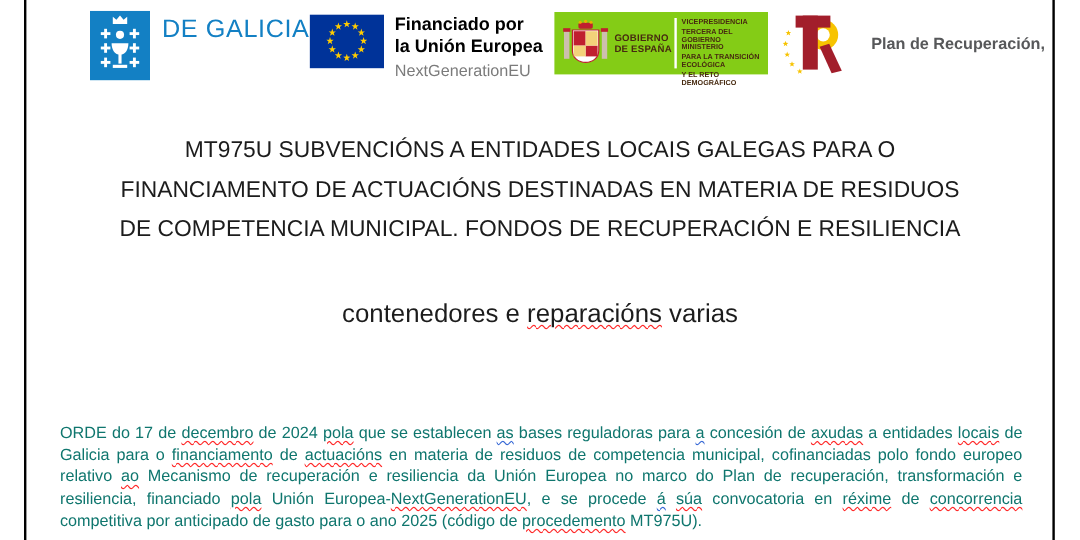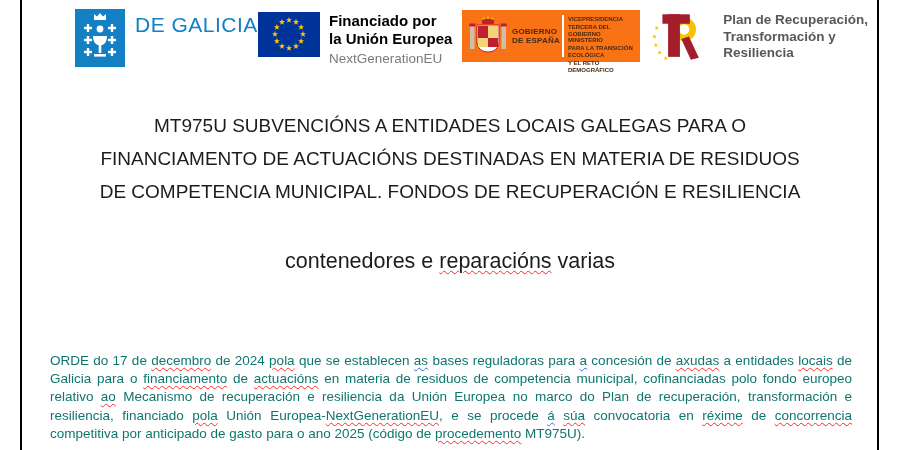--- a/index.html
+++ b/index.html
@@ -14,21 +14,21 @@
   
   .logo-xunta{position:absolute;left:75px;top:9px;display:flex;gap:10px;align-items:flex-start;}
   .logo-xunta svg{width:50px;height:58px;display:block;}
   .xunta-text{color:#1380c4;font-size:21px;line-height:26px;letter-spacing:.5px;margin-top:3px;}
 
   .logo-eu{position:absolute;left:258px;top:12px;display:flex;gap:9px;align-items:flex-start;}
   .logo-eu svg{width:62px;height:45px;display:block;}
   .eu-bold{font-weight:bold;color:#000000;font-size:15px;line-height:18px;}
   .eu-gray{color:#7b7b7b;font-size:13.5px;line-height:16px;margin-top:3px;}
 
-  .logo-gob{position:absolute;left:462px;top:10px;width:178px;height:52px;background:#f97316;}
+  .logo-gob{position:absolute;left:462px;top:10px;width:178px;height:52px;background:#84cc16;}
   .gob-arms{position:absolute;left:7px;top:6px;width:38px;height:40px;}
   .gob-title{position:absolute;left:50px;top:17px;font-size:8px;font-weight:bold;color:#472a10;line-height:9px;letter-spacing:.2px;}
   .gob-divider{position:absolute;left:100px;top:5px;width:1.5px;height:42px;background:#ffffff;}
   .gob-dept{position:absolute;left:106px;top:6px;font-size:6px;font-weight:bold;color:#472a10;line-height:7.5px;}
   .gob-ministry{position:absolute;left:106px;top:27px;font-size:6px;font-weight:bold;color:#472a10;line-height:7.5px;}
 
   .logo-prtr{position:absolute;left:652px;top:11px;display:flex;align-items:center;gap:22px;}
   .logo-prtr svg{width:52px;height:52px;display:block;}
   .prtr-text{font-size:13.5px;font-weight:bold;color:#57585a;line-height:16.5px;}
 
@@ -171,21 +171,20 @@
     <circle cx="34" cy="18" r="5.5" fill="#ffffff"></circle>
 
     <g fill="#a21e2b">
       <rect x="11" y="2" width="29" height="10"></rect>
       <rect x="17" y="2" width="12.5" height="45"></rect>
       <polygon points="31,28 39,25.5 49.5,48 41,50"></polygon>
     </g>
   </svg>
   <div class="prtr-text">
     <div>Plan de Recuperación,</div>
-    <div>Transformación y Resiliencia</div>
   </div>
 </div>
 
 <div class="doc-title">
   <div>MT975U SUBVENCIÓNS A ENTIDADES LOCAIS GALEGAS PARA O</div>
   <div>FINANCIAMENTO DE ACTUACIÓNS DESTINADAS EN MATERIA DE RESIDUOS</div>
   <div>DE COMPETENCIA MUNICIPAL. FONDOS DE RECUPERACIÓN E RESILIENCIA</div>
 </div>
 
 <div class="doc-subtitle">

